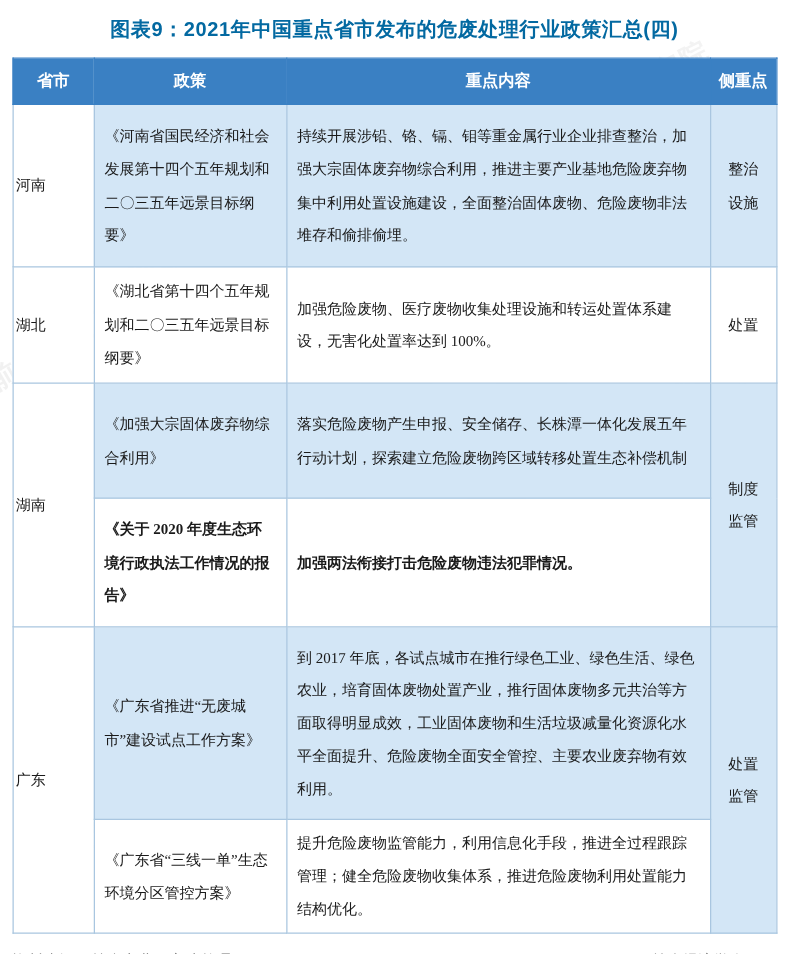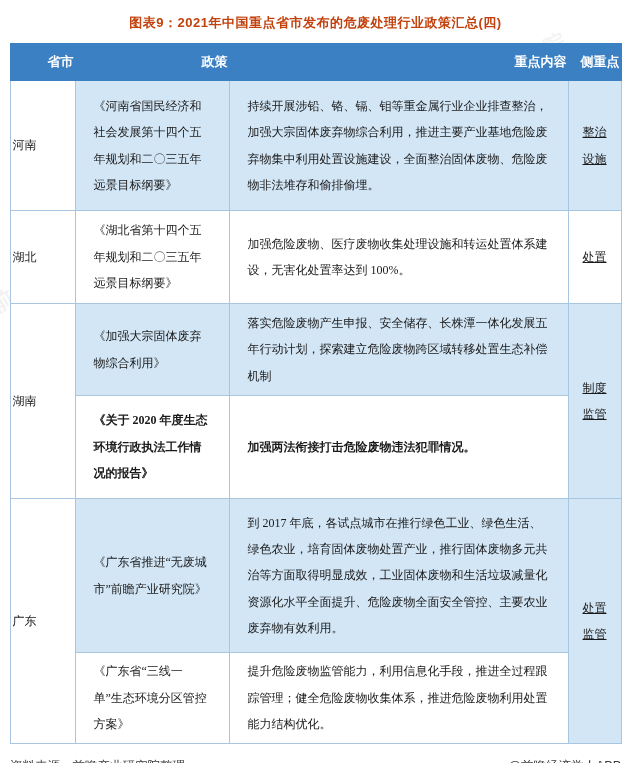--- a/index.html
+++ b/index.html
@@ -1,41 +1,41 @@
 <!DOCTYPE html>
 <html><head>
 <meta charset="utf-8">
 <style>
   html,body{margin:0;padding:0;}
   body{
     width:631px;height:763px;background:#ffffff;position:relative;overflow:hidden;
     font-family:"Liberation Sans",sans-serif;
   }
   .title{
-    text-align:center;font-weight:bold;font-size:13px;color:#c2410c;
+    text-align:center;font-weight:bold;font-size:16px;color:#0369a1;
     padding:14px 0 11px 0;letter-spacing:0.5px;
   }
   table.policy{
     border-collapse:collapse;table-layout:fixed;width:611px;margin:0 auto;
     font-family:"Liberation Serif",serif;position:relative;z-index:2;
     border:1px solid #86aed4;
   }
   col.c1{width:65px;} col.c2{width:154px;} col.c3{width:339px;} col.c4{width:53px;}
   th{
     background:#3a80c3;color:#ffffff;font-family:"Liberation Sans",sans-serif;
     font-weight:bold;font-size:13px;height:34px;border:1px solid #3a80c3;
-    text-align:right;
+    text-align:center;
   }
   td{
     border:1px solid #a9c6e0;font-size:12px;color:#1a1a1a;line-height:2.2;
-    padding:4px 18px;vertical-align:middle;text-align:left;background:#ffffff;
+    padding:4px 8px;vertical-align:middle;text-align:left;background:#ffffff;
   }
   td.blue{background:#d3e6f6;}
   td.prov{text-align:left;padding:4px 2px;}
-  td.foc{text-align:center;padding:4px 2px;white-space:pre-line;text-decoration:underline;}
+  td.foc{text-align:center;padding:4px 2px;white-space:pre-line;}
   tr.r1 td{height:121px;} tr.r2 td{height:84px;} tr.r3 td{height:83px;}
   tr.r4 td{height:94px;font-weight:bold;} tr.r5 td{height:145px;} tr.r6 td{height:82px;margin-left:44px;}
   .footer{
     width:611px;margin:14px auto 0 auto;display:flex;justify-content:space-between;
     font-size:12.5px;color:#3d3d3d;position:relative;z-index:2;
   }
   
   .wm{position:absolute;pointer-events:none;z-index:1;font-weight:bold;}
   .wm-text{color:#8f8f8f;font-size:22px;letter-spacing:2px;}
   .wm-a{top:168px;left:96px;transform:rotate(-27deg);opacity:0.10;}
@@ -87,21 +87,21 @@
       <td class="blue">落实危险废物产生申报、安全储存、长株潭一体化发展五年行动计划，探索建立危险废物跨区域转移处置生态补偿机制</td>
       <td class="blue foc" rowspan="2">制度
 监管</td>
     </tr>
     <tr class="r4">
       <td>《关于 2020 年度生态环境行政执法工作情况的报告》</td>
       <td>加强两法衔接打击危险废物违法犯罪情况。</td>
     </tr>
     <tr class="r5">
       <td class="prov" rowspan="2">广东</td>
-      <td class="blue">《广东省推进“无废城市”前瞻产业研究院》</td>
+      <td class="blue">《广东省推进“无废城市”建设试点工作方案》</td>
       <td class="blue">到 2017 年底，各试点城市在推行绿色工业、绿色生活、绿色农业，培育固体废物处置产业，推行固体废物多元共治等方面取得明显成效，工业固体废物和生活垃圾减量化资源化水平全面提升、危险废物全面安全管控、主要农业废弃物有效利用。</td>
       <td class="blue foc" rowspan="2">处置
 监管</td>
     </tr>
     <tr class="r6">
       <td>《广东省“三线一单”生态环境分区管控方案》</td>
       <td>提升危险废物监管能力，利用信息化手段，推进全过程跟踪管理；健全危险废物收集体系，推进危险废物利用处置能力结构优化。</td>
     </tr>
   </tbody>
 </table>

